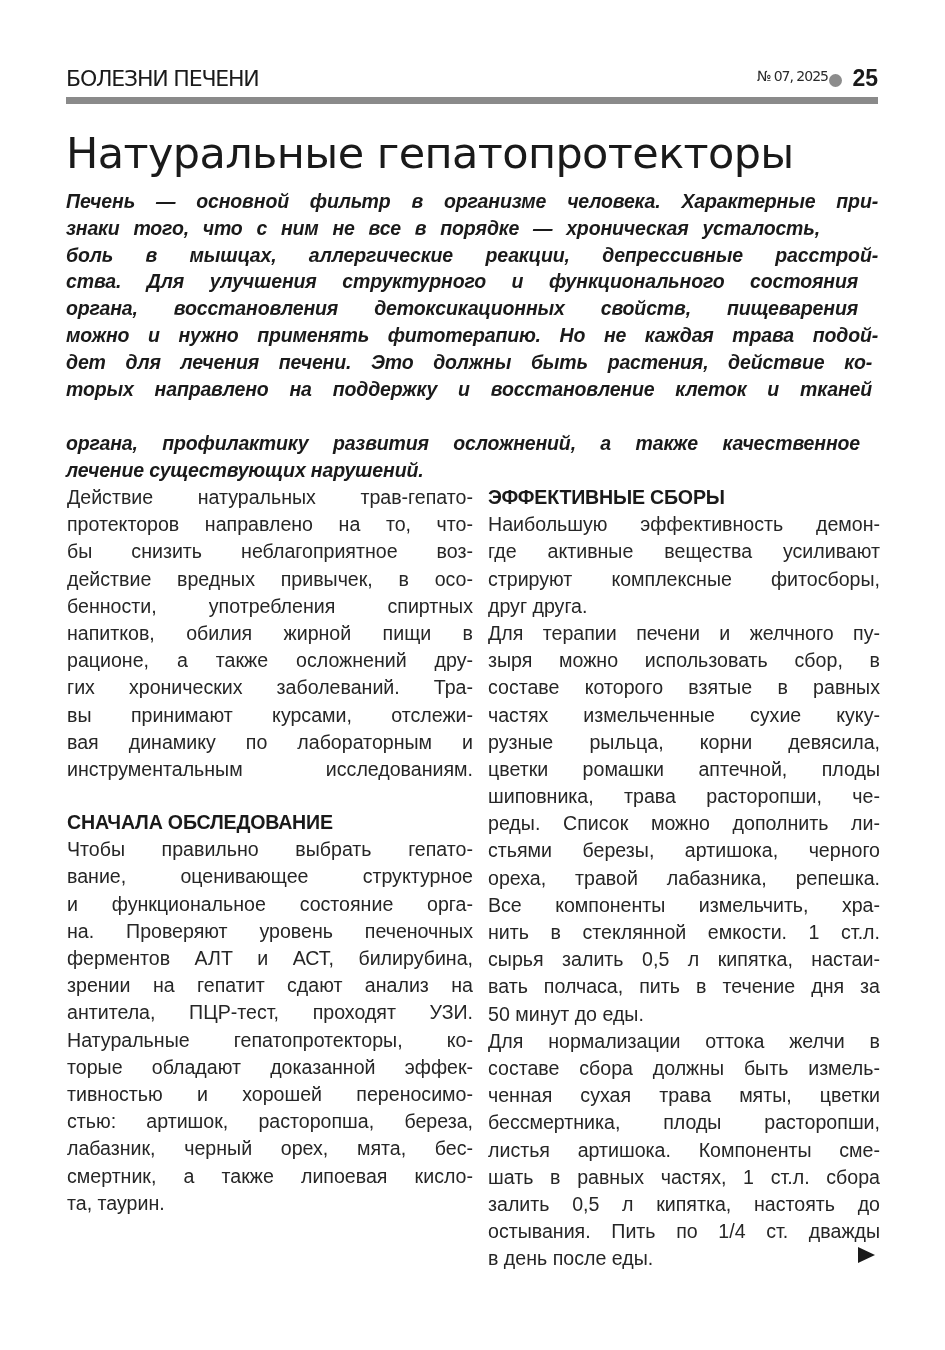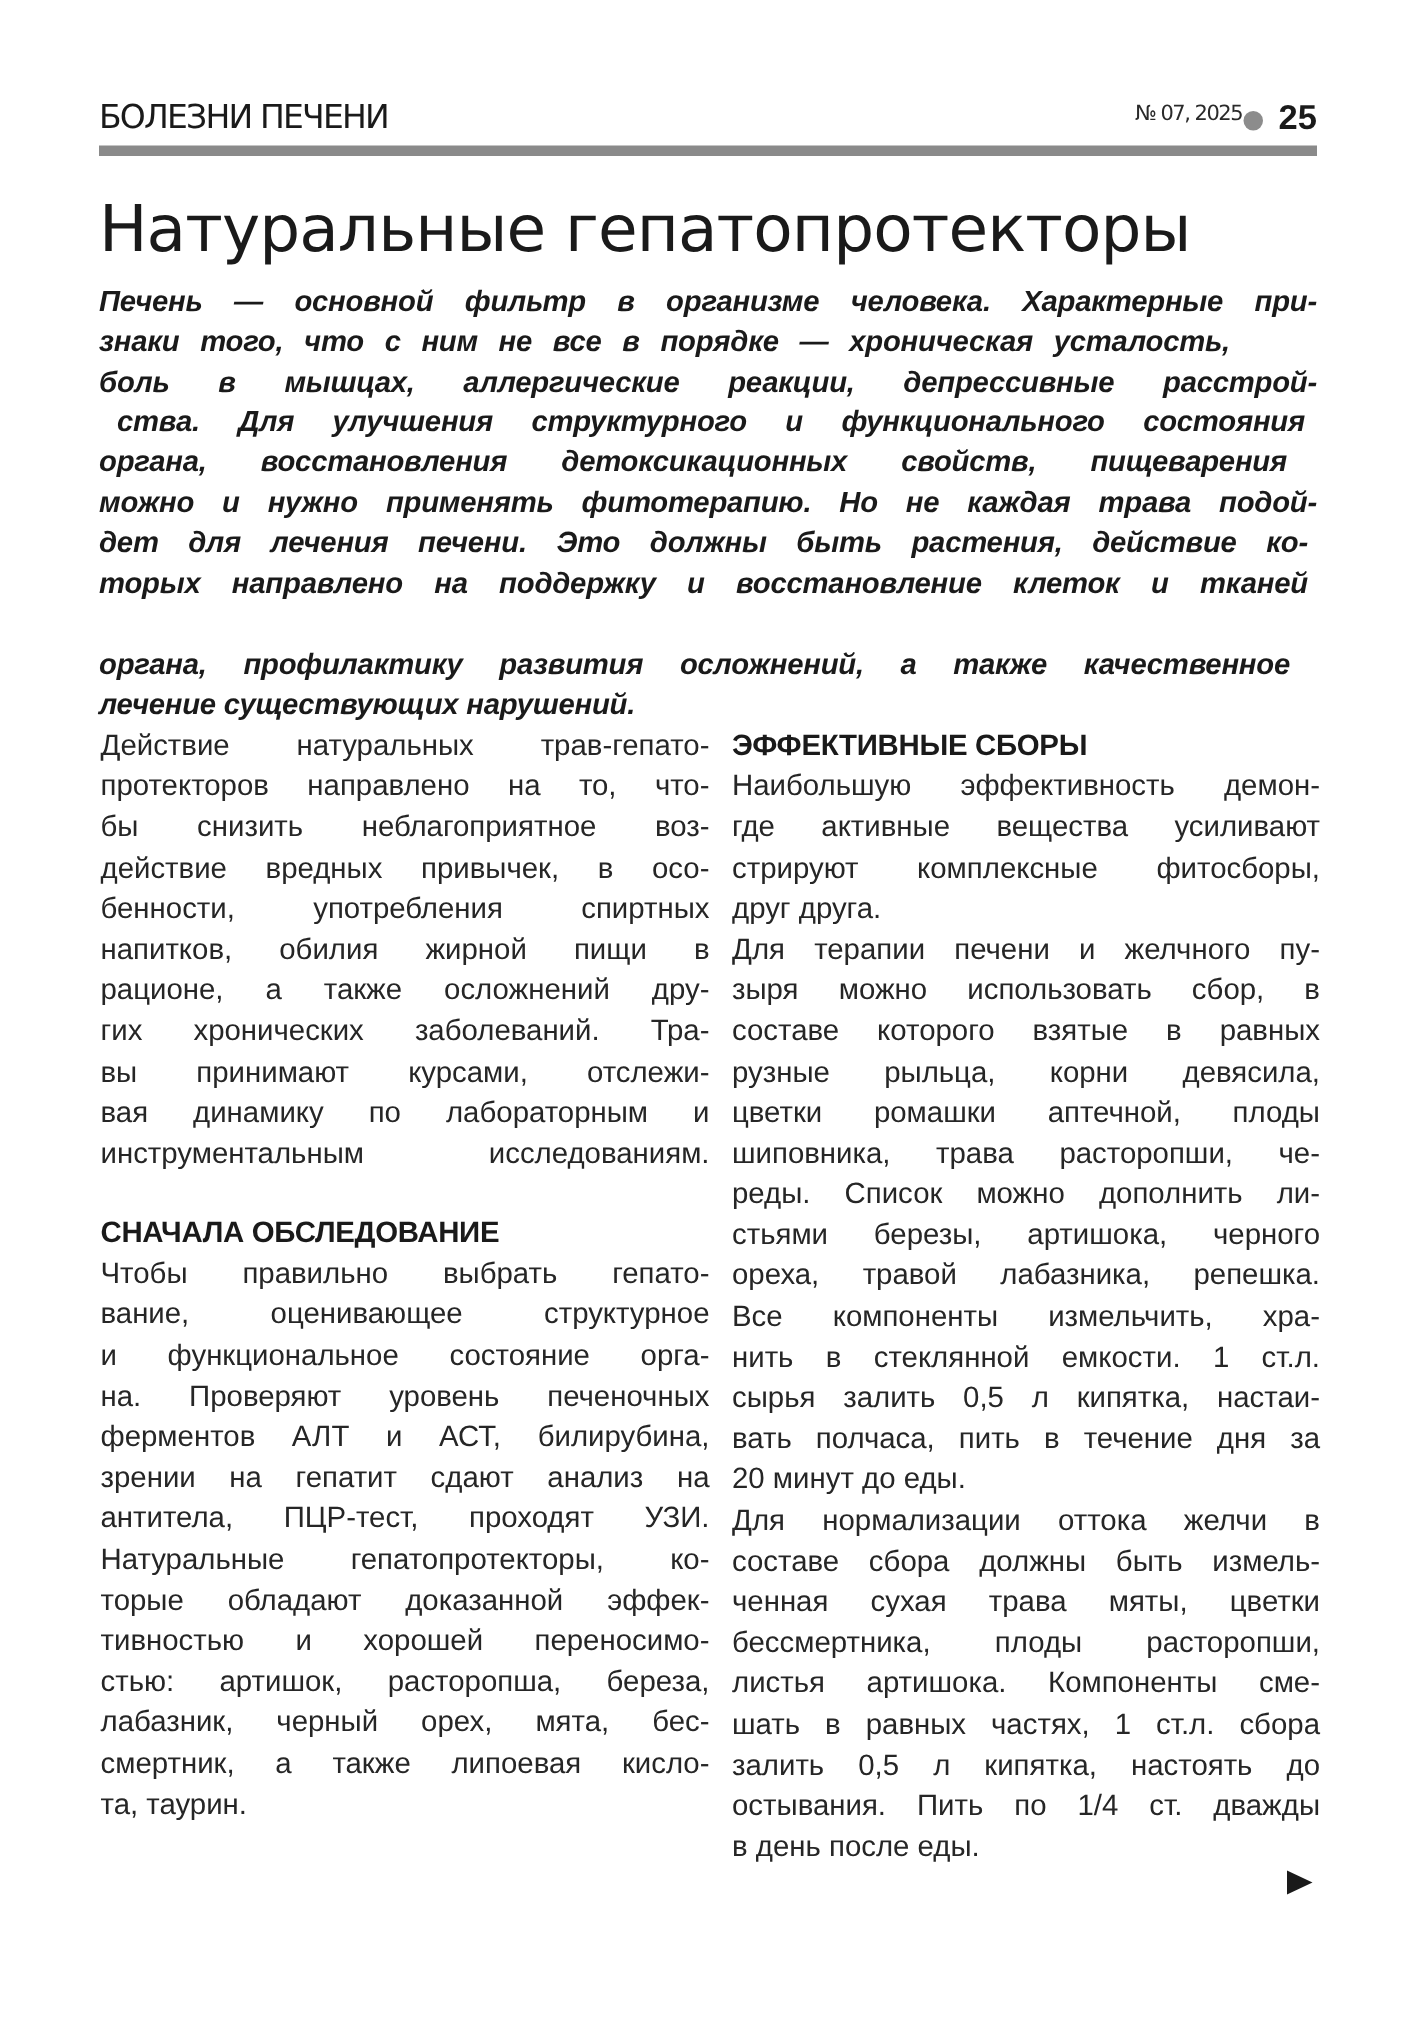--- a/index.html
+++ b/index.html
@@ -33,21 +33,21 @@
   <div class="pagenum">25</div>
 </div>
 <div class="rule"></div>
 
 <h1 class="title" style="margin:0;">Натуральные гепатопротекторы</h1>
 
 <div class="lead">
   <div class="ln just">Печень — основной фильтр в организме человека. Характерные при-</div>
   <div class="ln just" style="width:754px;">знаки того, что с ним не все в порядке — хроническая усталость,</div>
   <div class="ln just">боль в мышцах, аллергические реакции, депрессивные расстрой-</div>
-  <div class="ln just" style="width:792px;margin-left:12px;">ства. Для улучшения структурного и функционального состояния</div>
+  <div class="ln just" style="width:792px;">ства. Для улучшения структурного и функционального состояния</div>
   <div class="ln just" style="width:792px;font-style:italic;">органа, восстановления детоксикационных свойств, пищеварения</div>
   <div class="ln just">можно и нужно применять фитотерапию. Но не каждая трава подой-</div>
   <div class="ln just" style="width:806px;">дет для лечения печени. Это должны быть растения, действие ко-</div>
   <div class="ln just" style="width:806px;">торых направлено на поддержку и восстановление клеток и тканей</div>
   <div class="ln just" style="width:794px;margin-top:28px;">органа, профилактику развития осложнений, а также качественное</div>
   <div class="ln last">лечение существующих нарушений.</div>
 </div>
 
 <div class="col col-left">
   <div>
@@ -88,31 +88,32 @@
   <div>
     <div class="ln just">Наибольшую эффективность демон-</div>
     <div class="ln just">где активные вещества усиливают</div>
     <div class="ln just">стрируют комплексные фитосборы,</div>
     <div class="ln last">друг друга.</div>
   </div>
   <div>
     <div class="ln just">Для терапии печени и желчного пу-</div>
     <div class="ln just">зыря можно использовать сбор, в</div>
     <div class="ln just">составе которого взятые в равных</div>
+    <div class="ln just">частях измельченные сухие куку-</div>
     <div class="ln just">рузные рыльца, корни девясила,</div>
     <div class="ln just">цветки ромашки аптечной, плоды</div>
     <div class="ln just">шиповника, трава расторопши, че-</div>
     <div class="ln just">реды. Список можно дополнить ли-</div>
     <div class="ln just">стьями березы, артишока, черного</div>
     <div class="ln just">ореха, травой лабазника, репешка.</div>
     <div class="ln just">Все компоненты измельчить, хра-</div>
     <div class="ln just">нить в стеклянной емкости. 1 ст.л.</div>
     <div class="ln just">сырья залить 0,5 л кипятка, настаи-</div>
     <div class="ln just">вать полчаса, пить в течение дня за</div>
-    <div class="ln last">20 минут до еды.</div>
+    <div class="ln last">50 минут до еды.</div>
   </div>
   <div>
     <div class="ln just">Для нормализации оттока желчи в</div>
     <div class="ln just">составе сбора должны быть измель-</div>
     <div class="ln just">ченная сухая трава мяты, цветки</div>
     <div class="ln just">бессмертника, плоды расторопши,</div>
     <div class="ln just">листья артишока. Компоненты сме-</div>
     <div class="ln just">шать в равных частях, 1 ст.л. сбора</div>
     <div class="ln just">залить 0,5 л кипятка, настоять до</div>
     <div class="ln just">остывания. Пить по 1/4 ст. дважды</div>

